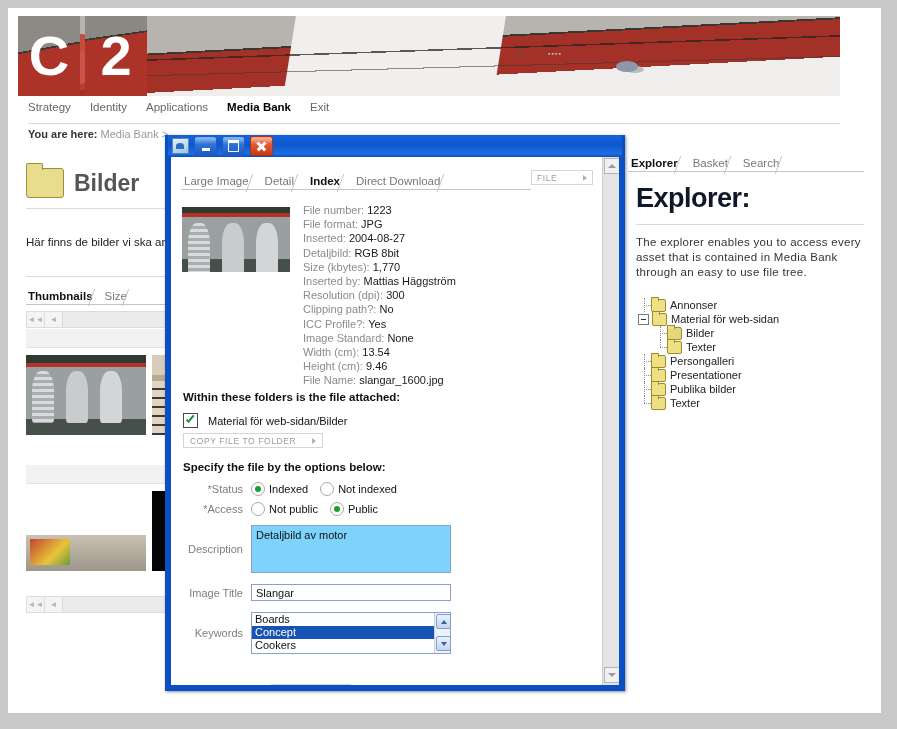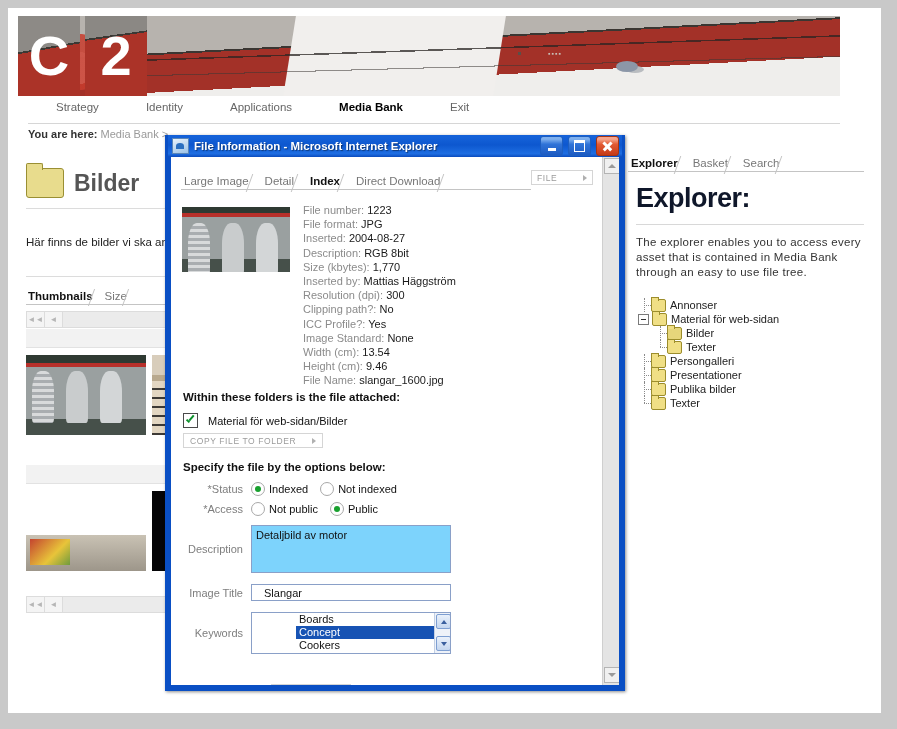--- a/index.html
+++ b/index.html
@@ -49,21 +49,21 @@
   }
   .logo-tile.t1{background:linear-gradient(170deg,#8d8a86 0 40%,#3b3834 40% 42%,#ab3328 42% 100%);}
   .logo-tile.t2{background:linear-gradient(172deg,#8b8884 0 26%,#3b3834 26% 28%,#ab3328 28% 100%);}
   .logo-tile span{
     position:relative;color:#fff;font-size:56px;line-height:1;font-weight:bold;
     font-family:"Liberation Sans", sans-serif;
   }
 
   
   .nav{position:absolute;left:20px;top:93px;width:812px;height:22px;border-bottom:1px solid #d6d6d6;}
-  .nav a{display:inline-block;margin-right:16px;color:#666;text-decoration:none;font-size:11.5px;margin-left:28px;}
+  .nav a{display:inline-block;margin-right:16px;color:#666;text-decoration:none;font-size:11.5px;}
   .nav a.active{color:#000;font-weight:bold;}
 
   
   .crumb{position:absolute;left:20px;top:120px;font-size:11px;color:#444;}
   .crumb b{font-weight:bold;color:#333;}
   .crumb .dim{color:#9a9a9a;margin-left:0;}
 
   
   .folder-head{position:absolute;left:18px;top:160px;display:flex;align-items:center;gap:10px;}
   .folder-ico{
@@ -196,25 +196,25 @@
   #confirmbtn{position:absolute;left:100px;top:527px;width:80px;}
 
   .frow{position:absolute;display:flex;align-items:center;}
   .flbl{width:72px;text-align:right;font-size:11px;color:#7e7e7e;padding-right:8px;}
   .radio{width:12px;height:12px;border:1px solid #a8a8a8;border-radius:50%;background:#fff;position:relative;flex:none;margin-right:4px;}
   .radio.on::after{content:"";position:absolute;left:3px;top:3px;width:6px;height:6px;border-radius:50%;background:#18a02e;}
   .ropt{font-size:11px;color:#111;margin-right:12px;}
 
   .tarea{width:200px;height:48px;border:1px solid #8aa0c8;background:#7dd3fc;font-size:11px;color:#111;padding:3px 4px;box-sizing:border-box;
          font-family:"Liberation Sans",sans-serif;resize:none;}
-  .tinput{width:200px;height:17px;border:1px solid #8aa0c8;background:#fff;font-size:11px;color:#111;padding:1px 12px;box-sizing:border-box;
+  .tinput{width:200px;height:17px;border:1px solid #8aa0c8;background:#fff;font-size:11px;color:#111;padding:1px 4px;box-sizing:border-box;
           font-family:"Liberation Sans",sans-serif;}
   .selbox{width:200px;height:42px;border:1px solid #8aa0c8;background:#fff;position:relative;box-sizing:border-box;overflow:hidden;}
   .selbox ul{list-style:none;margin:0;padding:0;}
-  .selbox li{font-size:11px;color:#111;height:13px;line-height:13px;padding-left:3px;margin-left:44px;}
+  .selbox li{font-size:11px;color:#111;height:13px;line-height:13px;padding-left:3px;}
   .selbox li.sel{background:#1753b4;color:#fff;}
   .selsb{position:absolute;right:0;top:0;bottom:0;width:15px;background:#eef2f9;border-left:1px solid #c3d0e4;}
   .selarr{width:13px;height:13px;margin:1px;border:1px solid #7e9fd2;border-radius:2px;background:linear-gradient(180deg,#eaf1fb,#c4d6ef);display:flex;align-items:center;justify-content:center;}
   .selarr.b{position:absolute;bottom:1px;}
   .tri-u2{width:0;height:0;border-left:3.5px solid transparent;border-right:3.5px solid transparent;border-bottom:4px solid #3a5f9e;}
   .tri-d2{width:0;height:0;border-left:3.5px solid transparent;border-right:3.5px solid transparent;border-top:4px solid #3a5f9e;}
 </style>
 </head>
 <body>
 
@@ -365,21 +365,20 @@
         <i class="tdash last"></i>
         <i class="tfold"></i>
         <span>Texter</span>
       </div>
     </div>
   </div>
 
   <div id="dlg">
     <div class="tbar">
       <i class="tbar-ico"></i>
-      <div class="tbar-title">File Information - Microsoft Internet Explorer</div>
       <div class="wbtn wmin">
           <i></i>
         </div>
       <div class="wbtn wmax">
           <i></i>
         </div>
       <div class="wbtn wclose"></div>
     </div>
 
     <div class="dbody">
@@ -418,21 +417,21 @@
           <span>FILE</span>
           <i></i>
         </div>
 
         <div class="prev th-hoses"></div>
 
         <div class="meta">
           <div><span class="mk">File number:</span> <span class="mv">1223</span></div>
           <div><span class="mk">File format:</span> <span class="mv">JPG</span></div>
           <div><span class="mk">Inserted:</span> <span class="mv">2004-08-27</span></div>
-          <div><span class="mk">Description:</span> <span class="mv">RGB 8bit</span></div>
+          <div><span class="mk">Detaljbild:</span> <span class="mv">RGB 8bit</span></div>
           <div><span class="mk">Size (kbytes):</span> <span class="mv">1,770</span></div>
           <div><span class="mk">Inserted by:</span> <span class="mv">Mattias Häggström</span></div>
           <div><span class="mk">Resolution (dpi):</span> <span class="mv">300</span></div>
           <div><span class="mk">Clipping path?:</span> <span class="mv">No</span></div>
           <div><span class="mk">ICC Profile?:</span> <span class="mv">Yes</span></div>
           <div><span class="mk">Image Standard:</span> <span class="mv">None</span></div>
           <div><span class="mk">Width (cm):</span> <span class="mv">13.54</span></div>
           <div><span class="mk">Height (cm):</span> <span class="mv">9.46</span></div>
           <div><span class="mk">File Name:</span> <span class="mv">slangar_1600.jpg</span></div>
         </div>

